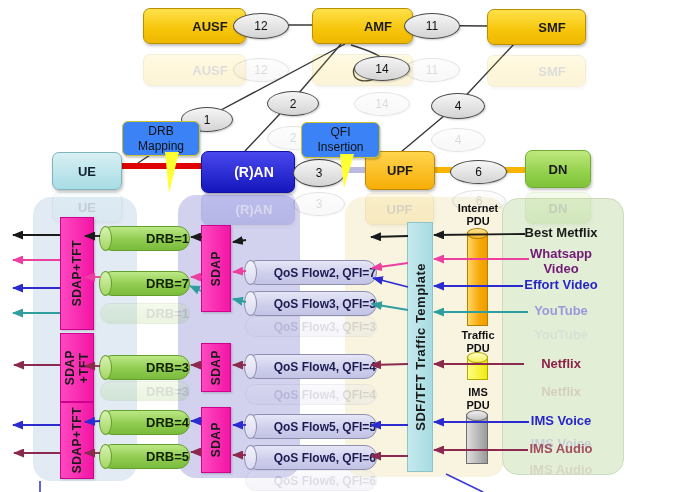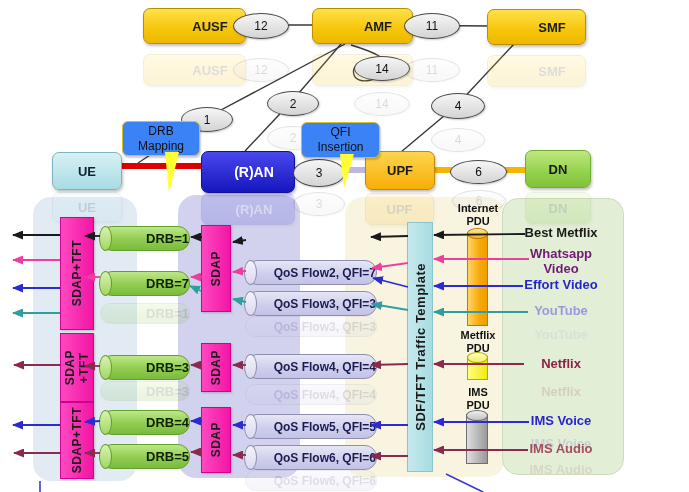--- a/index.html
+++ b/index.html
@@ -222,21 +222,21 @@
 
   <div class="template" style="left:407px;top:222px;width:24px;height:248px;">
     <span class="vtext">SDF/TFT Traffic Template</span>
   </div>
 
   <div class="pdu-label" style="left:450px;top:202px;">Internet
 PDU</div>
   <div class="vcyl pdu-internet" style="left:467px;top:232px;width:19px;height:92px;">
       <span class="vcap"></span>
     </div>
-  <div class="pdu-label" style="left:450px;top:329px;">Metflix
+  <div class="pdu-label" style="left:450px;top:329px;">Traffic
 PDU</div>
   <div class="vcyl pdu-metflix" style="left:467px;top:356px;width:19px;height:22px;">
       <span class="vcap"></span>
     </div>
   <div class="pdu-label" style="left:450px;top:386px;">IMS
 PDU</div>
   <div class="vcyl pdu-ims" style="left:466px;top:414px;width:20px;height:48px;">
       <span class="vcap"></span>
     </div>
 

